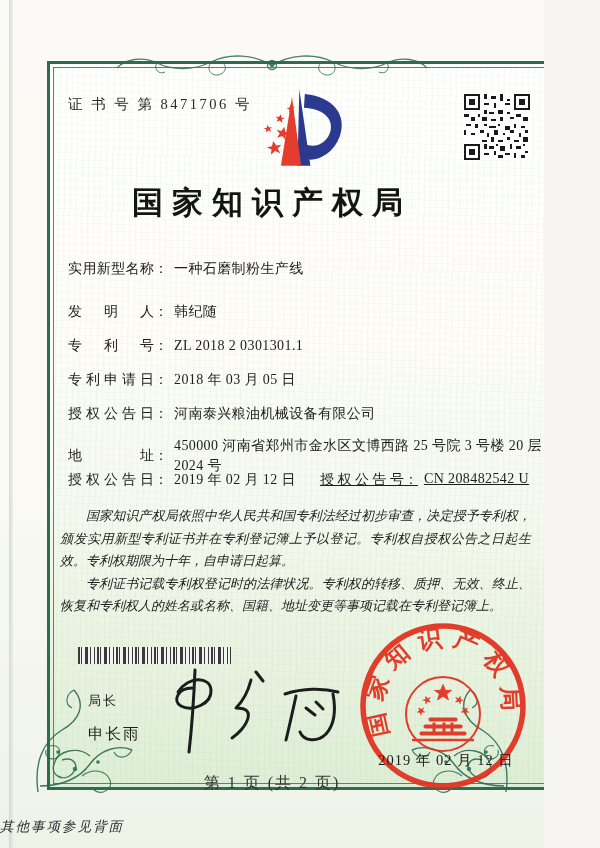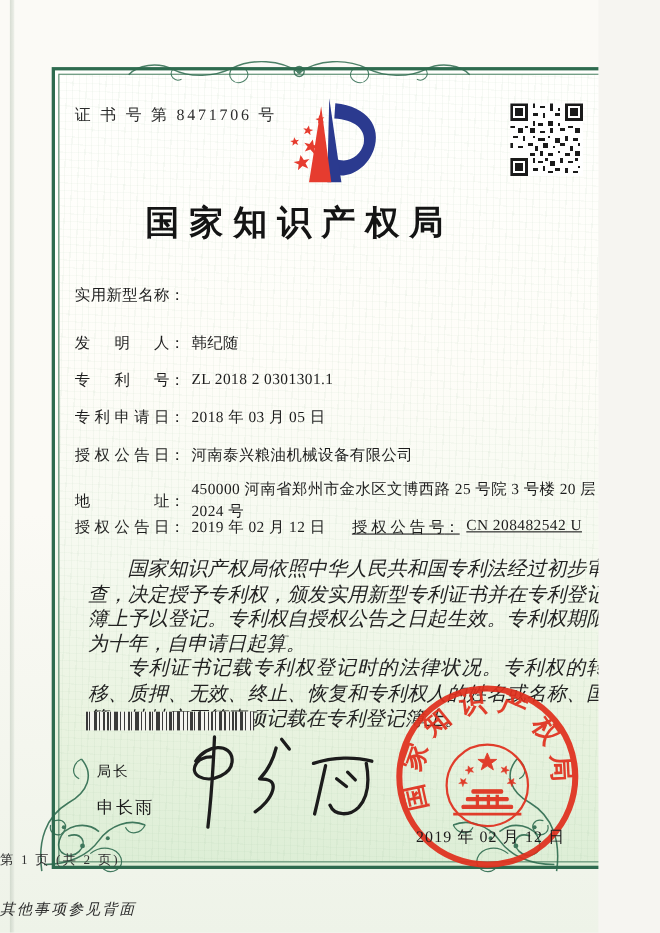--- a/index.html
+++ b/index.html
@@ -29,40 +29,40 @@
   
   .row { position:absolute; left:68px; display:flex; align-items:center; font-size:14px; color:#1d1d1d; }
   .lbl { display:inline-block; width:86px; text-align:justify; text-align-last:justify; white-space:nowrap; }
   .colon { display:inline-block; margin:0 2px 0 0; }
   .val { display:inline-block; margin-left:4px; letter-spacing:.4px; }
   .val-wrap { width:372px; line-height:19.5px; }
   .pair2 { display:flex; margin-left:24px;text-decoration:underline; }
   .lbl2 { display:inline-block; width:84px; text-align:justify; text-align-last:justify; white-space:nowrap; }
 
   
-  .paras { position:absolute; left:80px; top:506px; width:471px;
-    font-style:italic; font-size:18px; line-height:22.6px; text-align:justify; color:#222; }
+  .paras { position:absolute; left:60px; top:506px; width:471px;
+    font-style:italic; font-size:13px; line-height:22.6px; text-align:justify; color:#222;font-family:Liberation Mono, monospace; }
   .paras p { text-indent:2em; }
 
   
   .barcode { position:absolute; left:78px; top:647px; width:153px; height:17px;
     background:repeating-linear-gradient(90deg,
       #3a3a3a 0 2px, #f3f3ef 2px 3px, #3a3a3a 3px 4px, #f3f3ef 4px 7px,
       #3a3a3a 7px 10px, #f3f3ef 10px 12px, #3a3a3a 12px 13px, #f3f3ef 13px 16px,
       #3a3a3a 16px 17px, #f3f3ef 17px 19px); }
   .signer-title { position:absolute; left:88px; top:692px; font-size:13px; color:#1d1d1d;
     font-family:"Liberation Sans","DejaVu Sans",sans-serif; letter-spacing:2px; }
   .signer-name  { position:absolute; left:88px; top:724px; font-size:15.5px; color:#1d1d1d;
     font-family:"Liberation Sans","DejaVu Sans",sans-serif; letter-spacing:2px; }
   .signature { position:absolute; left:148px; top:664px; width:200px; height:95px; }
   .seal { position:absolute; left:354px; top:620px; width:178px; height:172px; }
   .seal-date { position:absolute; left:352px; top:751px; width:188px; text-align:center;
     font-size:14.5px; letter-spacing:1px; color:#1c1c1c; }
-  .page-footer { position:absolute; left:0; right:0; top:773px; text-align:left;
-    font-size:12px; letter-spacing:2px; color:#333; }
+  .page-footer { position:absolute; left:0; right:0; top:773px; text-align:center;
+    font-size:16px; letter-spacing:2px; color:#333; }
   .back-note { position:absolute; left:0; right:0; top:818px; text-align:left;
     font-style:italic; font-size:13.5px; letter-spacing:2px; color:#2c2c2c; }
 
   .ornament-top { position:absolute; left:50%; top:50px; transform:translateX(-50%); width:330px; height:32px; }
   .ornament-bl { position:absolute; left:28px; top:680px; width:115px; height:115px; }
   .ornament-br { position:absolute; right:28px; top:680px; width:115px; height:115px; transform:scaleX(-1); }
 </style>
 </head>
 <body>
 
@@ -199,20 +199,21 @@
         <rect x="25" y="27" width="2" height="1"></rect>
         <rect x="27" y="25" width="1" height="1"></rect>
     </g>
   </svg>
 
   <div class="title">国家知识产权局</div>
 
   <div class="row" style="top:260px">
     <span class="lbl">实用新型名称</span>
       <span class="colon">：</span>
+      <span class="val">一种石磨制粉生产线</span>
   </div>
   <div class="row" style="top:303px">
     <span class="lbl">发明人</span>
       <span class="colon">：</span>
       <span class="val">韩纪随</span>
   </div>
   <div class="row" style="top:337px">
     <span class="lbl">专利号</span>
       <span class="colon">：</span>
       <span class="val">ZL 2018 2 0301301.1</span>

